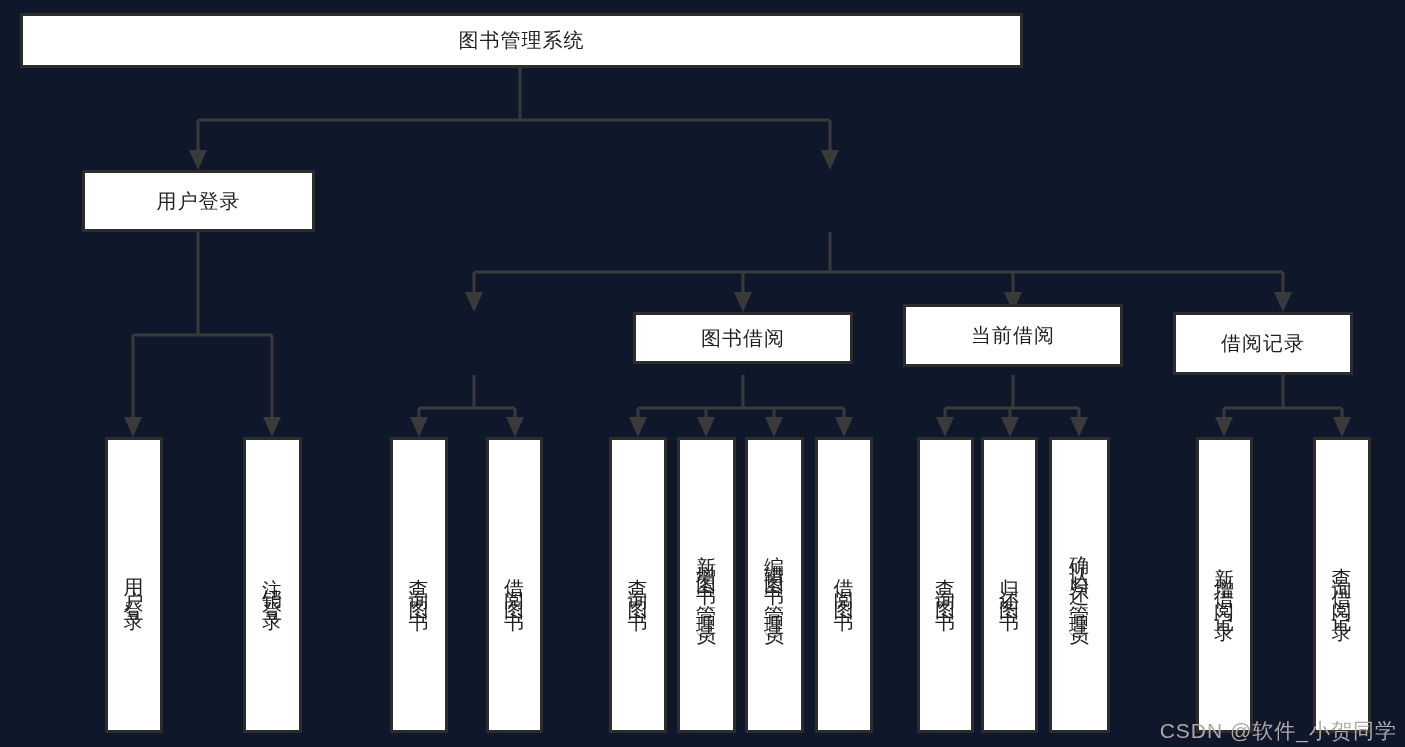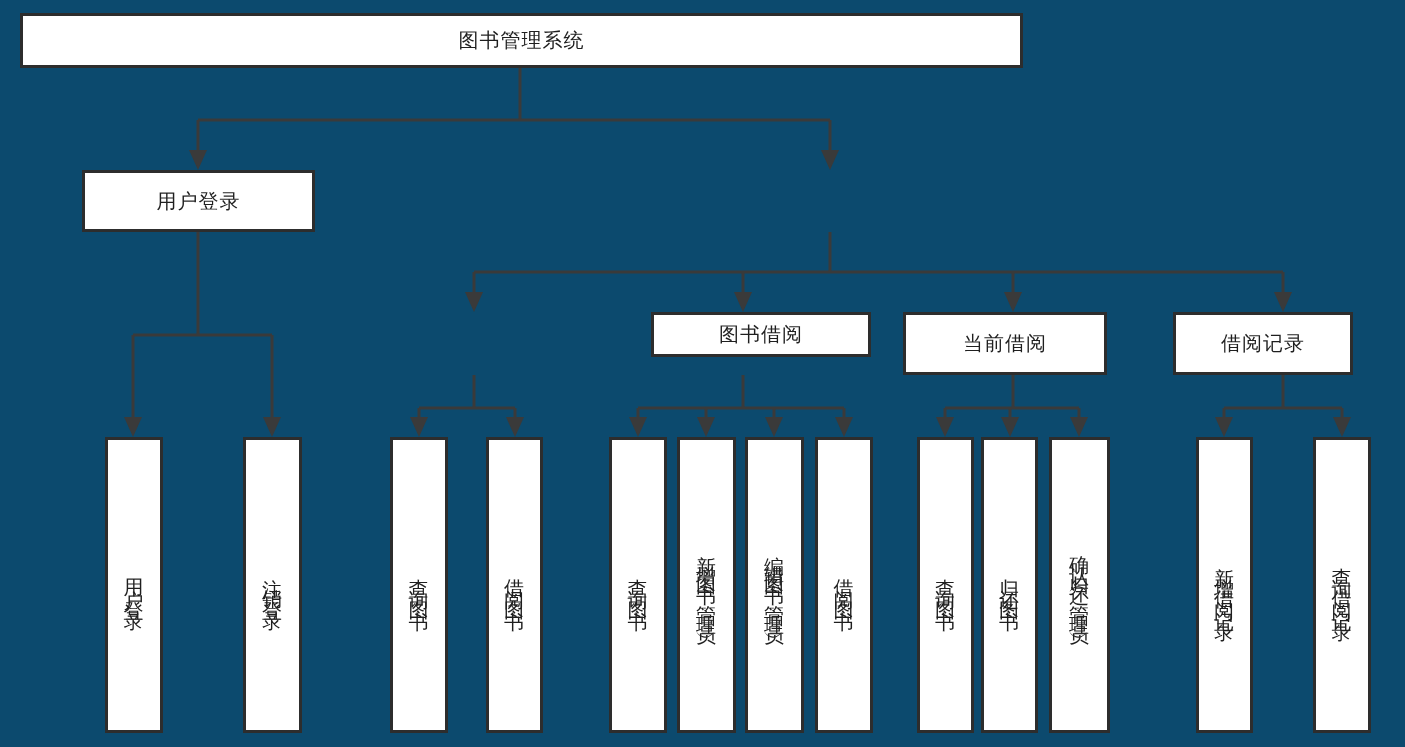--- a/index.html
+++ b/index.html
@@ -1,19 +1,19 @@
 <!DOCTYPE html>
 <html><head>
 <meta charset="utf-8">
 <style>
   html,body{margin:0;padding:0;background:#ffffff;}
   #stage{
     position:relative;
     width:1405px;height:747px;
-    background:#0c4a6e;
+    background:#0f172a;
     font-family:"Liberation Sans","DejaVu Sans",sans-serif;
     overflow:hidden;
     text-align:center;
   }
   #wires{position:absolute;left:0;top:0;z-index:1;}
   .node{
     position:absolute;
     box-sizing:border-box;
     background:#ffffff;
     border:3px solid #2d2d2d;
@@ -91,24 +91,24 @@
   </svg>
 
   <div class="node" style="left:20px;top:13px;width:1003px;height:55px">
     <span class="lbl">图书管理系统</span>
   </div>
 
   <div class="node" style="left:82px;top:170px;width:233px;height:62px">
     <span class="lbl">用户登录</span>
   </div>
 
-  <div class="node" style="left:651px;top:312px;width:220px;height:45px">
+  <div class="node" style="left:633px;top:312px;width:220px;height:52px">
     <span class="lbl">图书借阅</span>
   </div>
-  <div class="node" style="left:903px;top:312px;width:204px;height:63px">
+  <div class="node" style="left:903px;top:304px;width:220px;height:63px">
     <span class="lbl">当前借阅</span>
   </div>
   <div class="node" style="left:1173px;top:312px;width:180px;height:63px">
     <span class="lbl">借阅记录</span>
   </div>
 
   <div class="node" style="left:105px;top:437px;width:58px;height:296px">
     <span class="vtext">用户登录</span>
   </div>
   <div class="node" style="left:243px;top:437px;width:59px;height:296px">
@@ -145,14 +145,15 @@
     <span class="vtext long">确认归还（管理员）</span>
   </div>
 
   <div class="node" style="left:1196px;top:437px;width:57px;height:296px">
     <span class="vtext">新增借阅记录</span>
   </div>
   <div class="node" style="left:1313px;top:437px;width:58px;height:296px">
     <span class="vtext">查询借阅记录</span>
   </div>
 
+  <div id="watermark">CSDN @软件_小贺同学</div>
 
 </div>
 
 </body></html>

